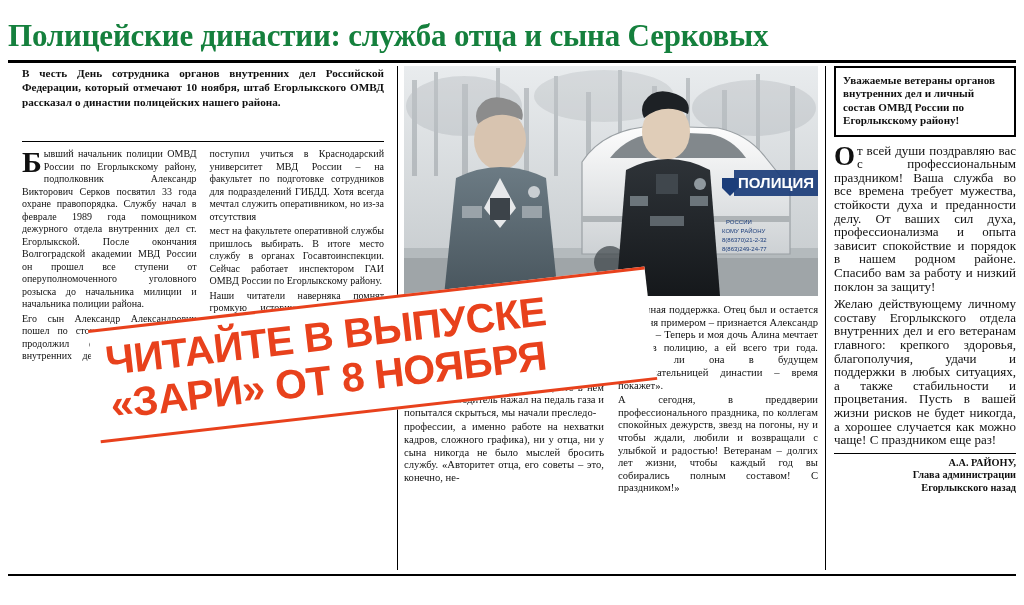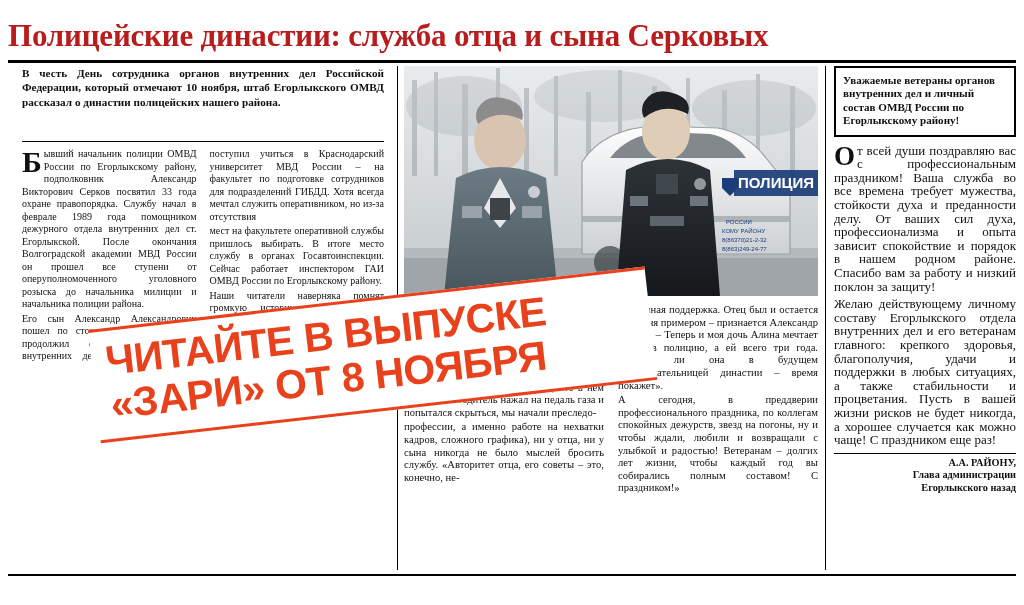--- a/index.html
+++ b/index.html
@@ -23,21 +23,21 @@
   
   .headline {
     position: absolute;
     left: 8px;
     top: 18px;
     width: 1008px;
     font-family: "Liberation Serif", serif;
     font-weight: bold;
     font-size: 31px;
     letter-spacing: -0.2px;
-    color: #b91c1c;
+    color: #15803d;
     white-space: nowrap;
   }
   .rule-top {
     position: absolute;
     left: 8px;
     top: 60px;
     width: 1008px;
     height: 3px;
     background: #000;
   }

